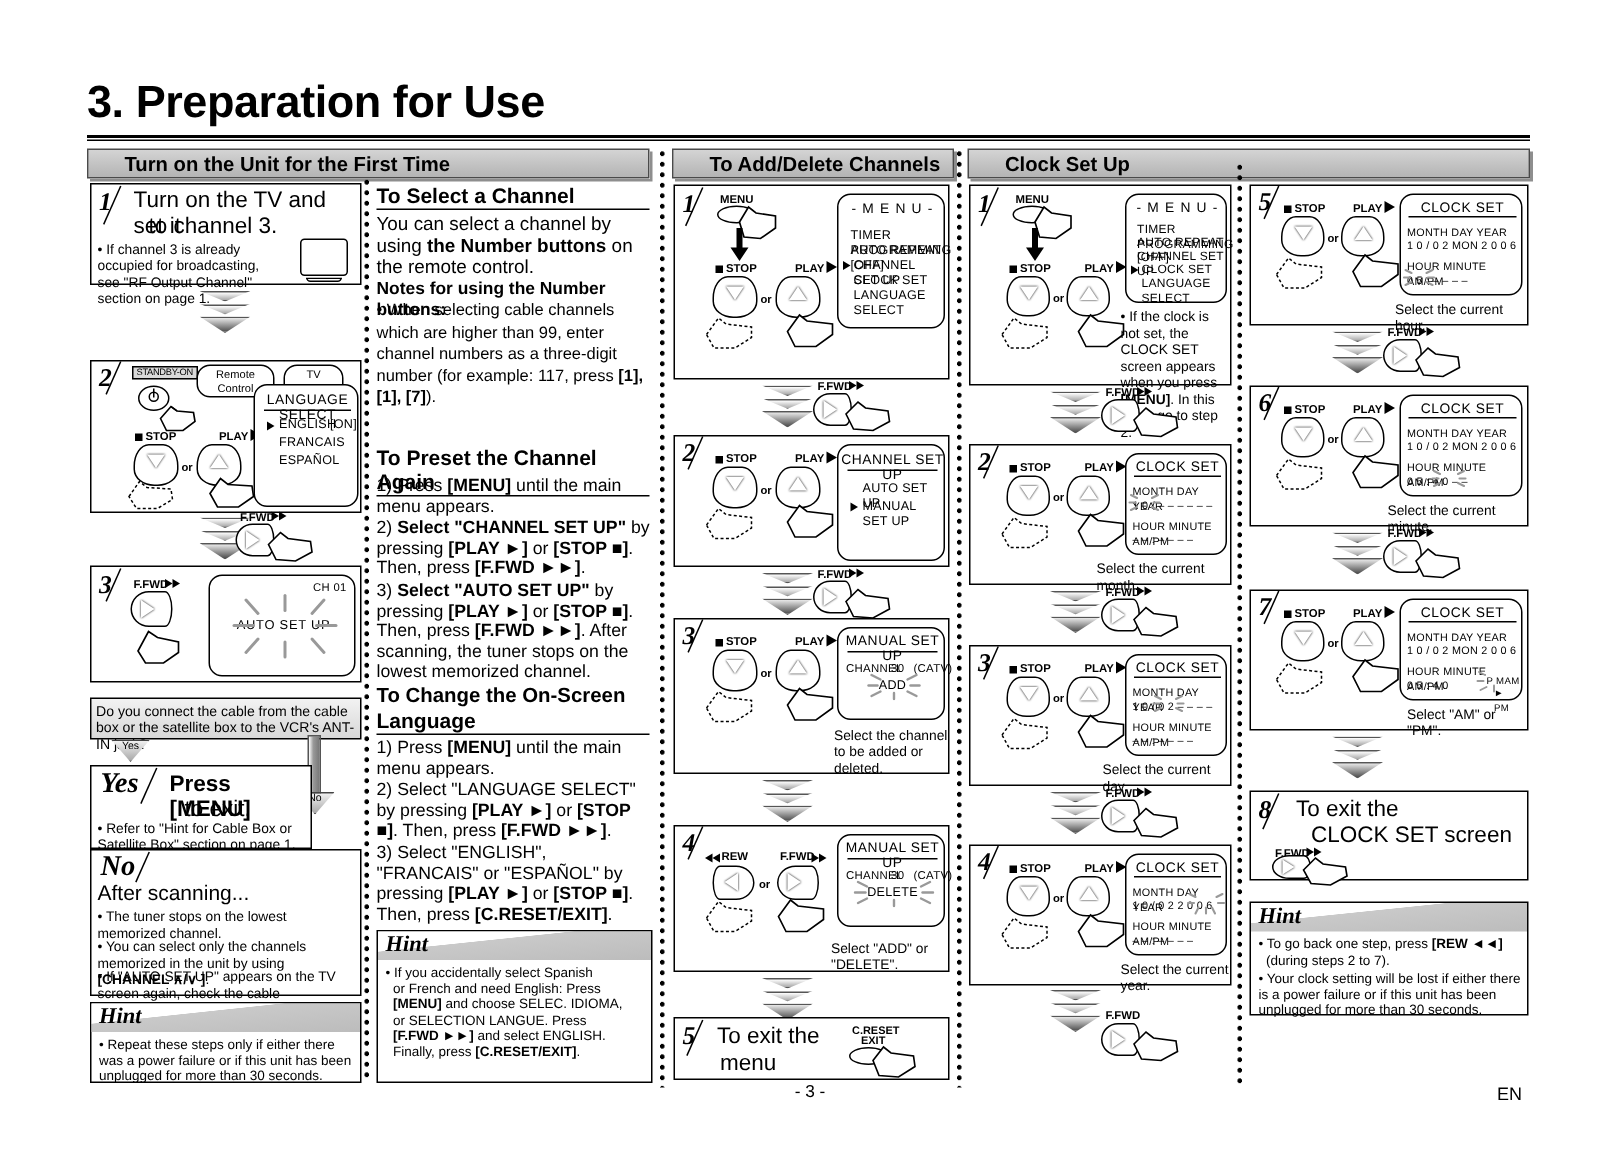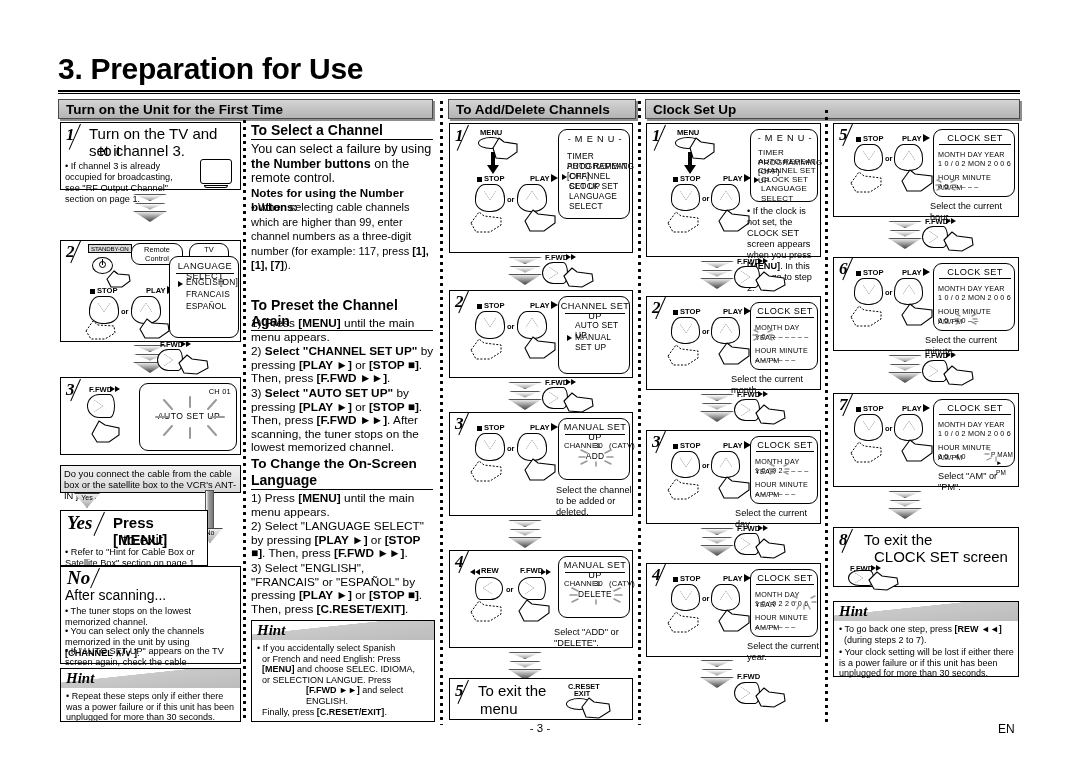--- a/index.html
+++ b/index.html
@@ -21,21 +21,21 @@
     position: absolute; left: 58px; top: 90px; width: 962px; height: 0;
     border-top: 2.5px solid #000; border-bottom: 1px solid #000; height: 4px;
   }
 
   
   .bar {
     position: absolute; height: 20px;
     background: linear-gradient(to bottom, #d4d4d4 0%, #c2c2c2 55%, #b4b4b4 100%);
     border: 1px solid #4a4a4a;
     color: #000; font-weight: bold; font-size: 13.5px;
-    padding-left: 7px; line-height: 19px;
+    padding-left: 24px; line-height: 19px;
     box-shadow: 2px 2px 0 #8e8e8e;
   }
 
   
   .dotsep {
     position: absolute; width: 3px;
     background-image: radial-gradient(circle, #000 1.4px, transparent 1.6px);
     background-size: 3px 7px; background-repeat: repeat-y;
   }
 
@@ -293,21 +293,21 @@
 
   <div class="hint-box" style="left:60px; top:668px; width:181px; height:54px;">
     <div class="hint-cap">
         <span>Hint</span>
       </div>
     <div class="hint-body">• Repeat these steps only if either there was a power failure or if this unit has been unplugged for more than 30 seconds.</div>
   </div>
 
   <div class="hd" style="left:251px; top:122px; width:182px;">To Select a Channel</div>
   <div class="t" style="left:251px; top:142px; width:184px; font-size:12.6px; line-height:14.5px;">
-    <span>You can select a failure by using </span><span class="b">the Number buttons</span><span> on the remote control.</span>
+    <span>You can select a channel by using </span><span class="b">the Number buttons</span><span> on the remote control.</span>
   </div>
   <div class="t b" style="left:251px; top:186px; width:186px; font-size:11.6px;">Notes for using the Number buttons:</div>
   <div class="t" style="left:251px; top:200px; width:184px; font-size:11px; line-height:14.5px;">
     <span>• When selecting cable channels which are higher than 99, enter channel numbers as a three-digit number (for example: 117, press </span><span class="b">[1], [1], [7]</span><span>).</span>
   </div>
 
   <div class="hd" style="left:251px; top:297px; width:182px;">To Preset the Channel Again</div>
   <div class="t" style="left:251px; top:317px; width:184px; font-size:11.8px; line-height:13.6px;">
     <span>1) Press </span><span class="b">[MENU]</span><span> until the main menu appears.</span>
   </div>
@@ -333,21 +333,21 @@
 
   <div class="hint-box" style="left:251px; top:620px; width:184px; height:102px;">
     <div class="hint-cap">
         <span>Hint</span>
       </div>
     <div class="hint-body">
       <div>• If you accidentally select Spanish</div>
       <div style="padding-left:5px;">or French and need English: Press</div>
       <div style="padding-left:5px;"><span class="b">[MENU]</span><span> and choose SELEC. IDIOMA,</span></div>
       <div style="padding-left:5px;">or SELECTION LANGUE. Press</div>
-      <div style="padding-left:5px;margin-left:44px;"><span class="b">[F.FWD ►►]</span><span> and select ENGLISH.</span></div>
+      <div style="padding-left:5px;"><span class="b">[F.FWD ►►]</span><span> and select ENGLISH.</span></div>
       <div style="padding-left:5px;"><span>Finally, press </span><span class="b">[C.RESET/EXIT]</span><span>.</span></div>
     </div>
   </div>
 
   <div class="box" style="left:449px; top:123px; width:184px; height:130px;">
     <div class="stepnum" style="left:5px; top:2px;">1</div>
     <div class="slash" style="left:18px; top:1px; height:28px;"></div>
     <div class="btn-lab" style="left:30px; top:4px;">MENU</div>
     <div style="position:absolute; left:28px; top:13px; width:26px; height:12px; border:1.3px solid #000; border-radius:50%;"></div>
     <svg class="hand" style="left:41px; top:10px;" width="28" height="28" viewBox="0 0 28 28">

